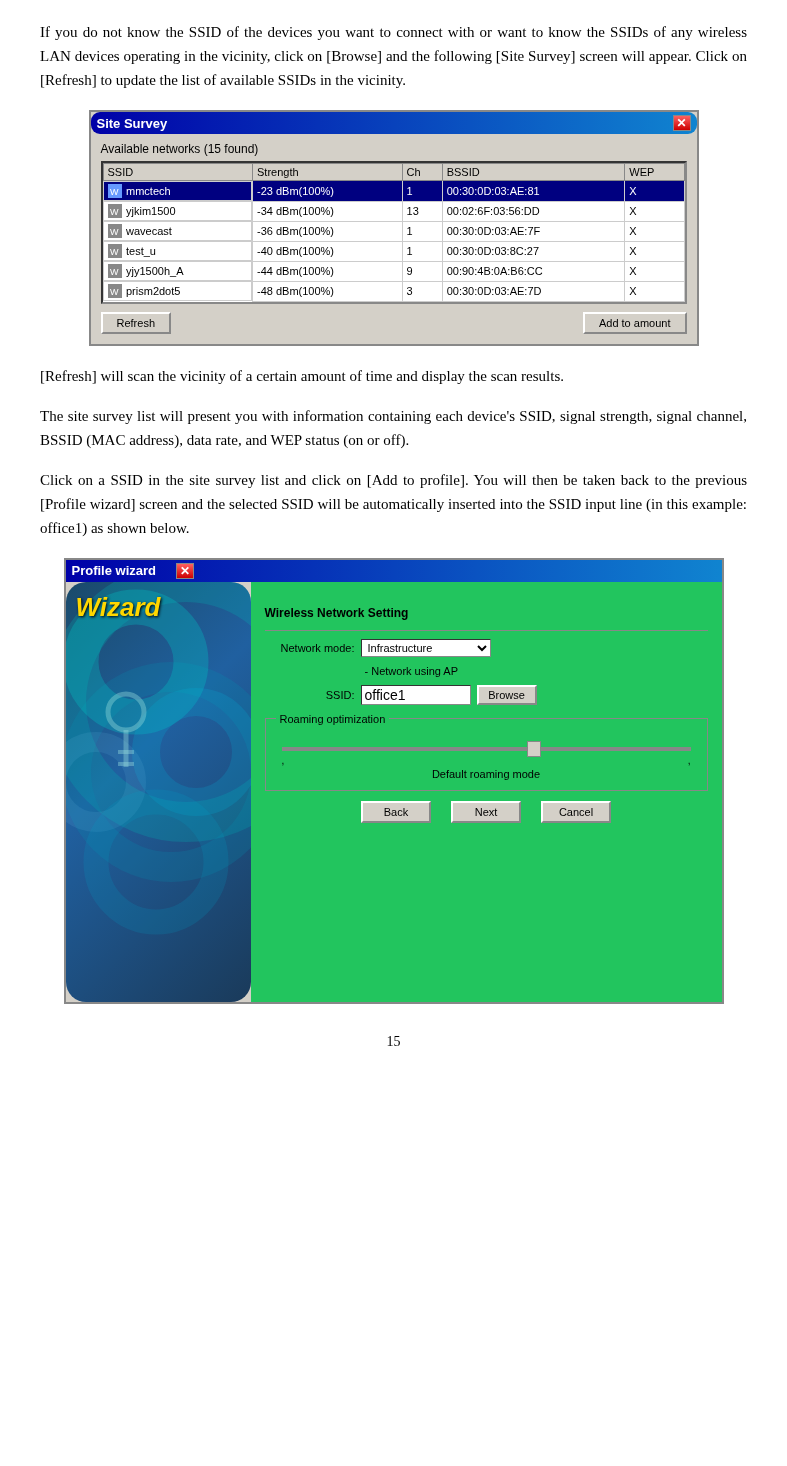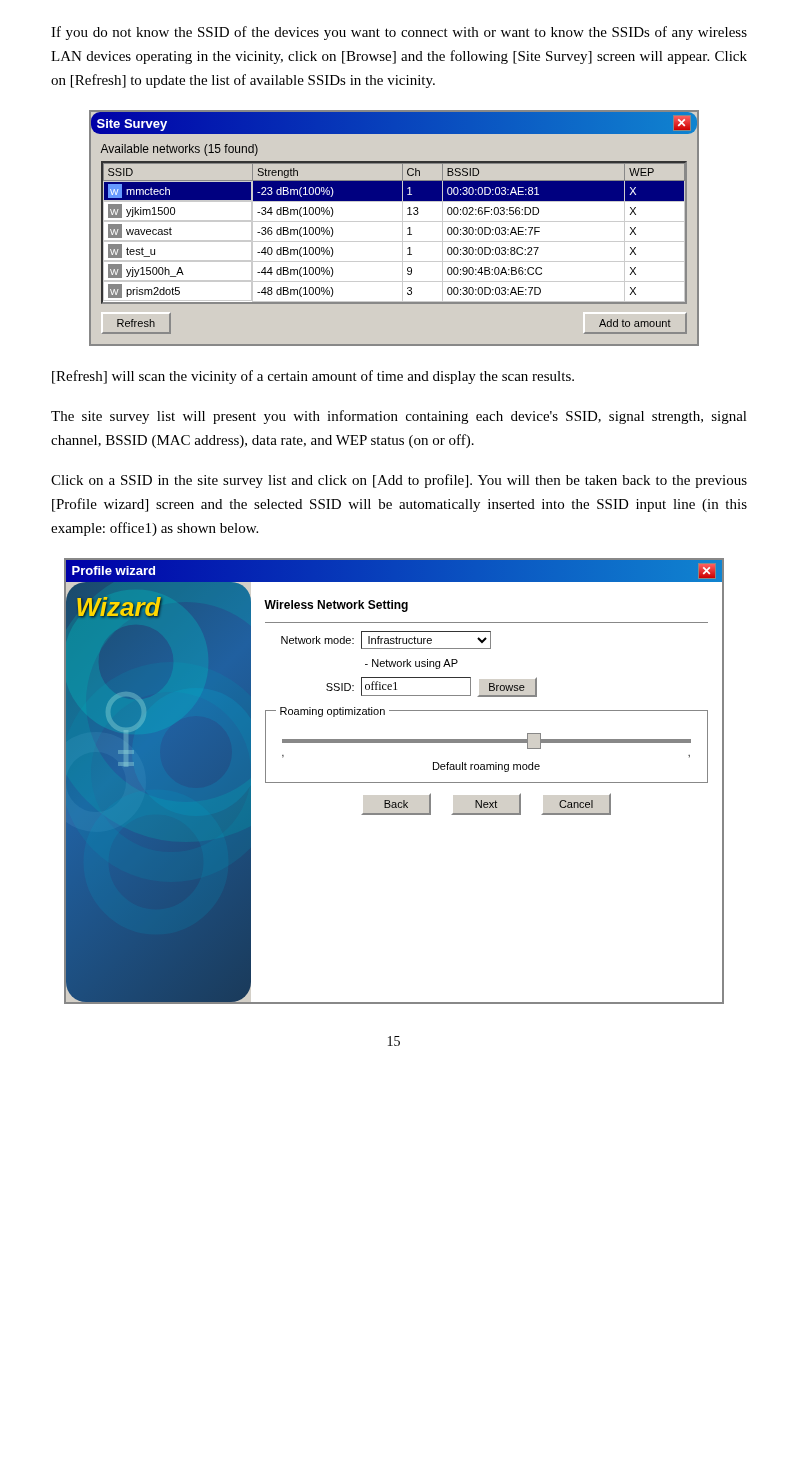--- a/index.html
+++ b/index.html
@@ -10,21 +10,20 @@
       font-family: Times New Roman, serif;
       font-size: 15px;
       color: #000;
       padding: 20px 40px 40px 40px;
     }
 
     .main-text {
       text-align: justify;
       line-height: 1.6;
       margin-bottom: 18px;
-      margin-left: 11px;
     }
 
     
     .dialog-wrapper {
       display: flex;
       justify-content: center;
       margin: 18px 0 18px 0;
     }
 
     .dialog {
@@ -143,21 +142,20 @@
       font-size: 12px;
     }
 
     .profile-titlebar {
       background: linear-gradient(to right, #0000a8, #1084d0);
       color: #fff;
       font-weight: bold;
       font-size: 13px;
       padding: 3px 6px;
       display: flex;
-      justify-content: space-between;
       align-items: center;
       gap: 20px;
     }
 
     .profile-body {
       display: flex;
       gap: 0;
     }
 
     .wizard-left {
@@ -207,22 +205,22 @@
       font-weight: bold;
       font-family: Arial, sans-serif;
       font-style: italic;
       position: relative;
       z-index: 2;
       text-shadow: 1px 1px 3px #000;
     }
 
     .wizard-right {
       flex: 1;
-      padding: 16px 14px;
-      background: #ffffff;
+      padding: 24px 14px;
+      background: #22c55e;
     }
 
     .section-title {
       font-size: 12px;
       font-weight: bold;
       margin-bottom: 10px;
       color: #000;
     }
 
     .form-row {
@@ -247,26 +245,25 @@
     }
 
     .form-note {
       font-size: 11px;
       margin-left: 100px;
       margin-bottom: 8px;
       color: #000;
     }
 
     .form-input {
-      font-size: 12px;
+      font-size: 14px;
       border: 1px inset #888;
       background: #fff;
       padding: 1px 3px;
       width: 110px;
-      font-family: Liberation Serif, serif;
     }
 
     .fieldset {
       border: 1px solid #888;
       padding: 8px 10px 10px 10px;
       margin-bottom: 8px;
     }
 
     .fieldset legend {
       font-size: 11px;

